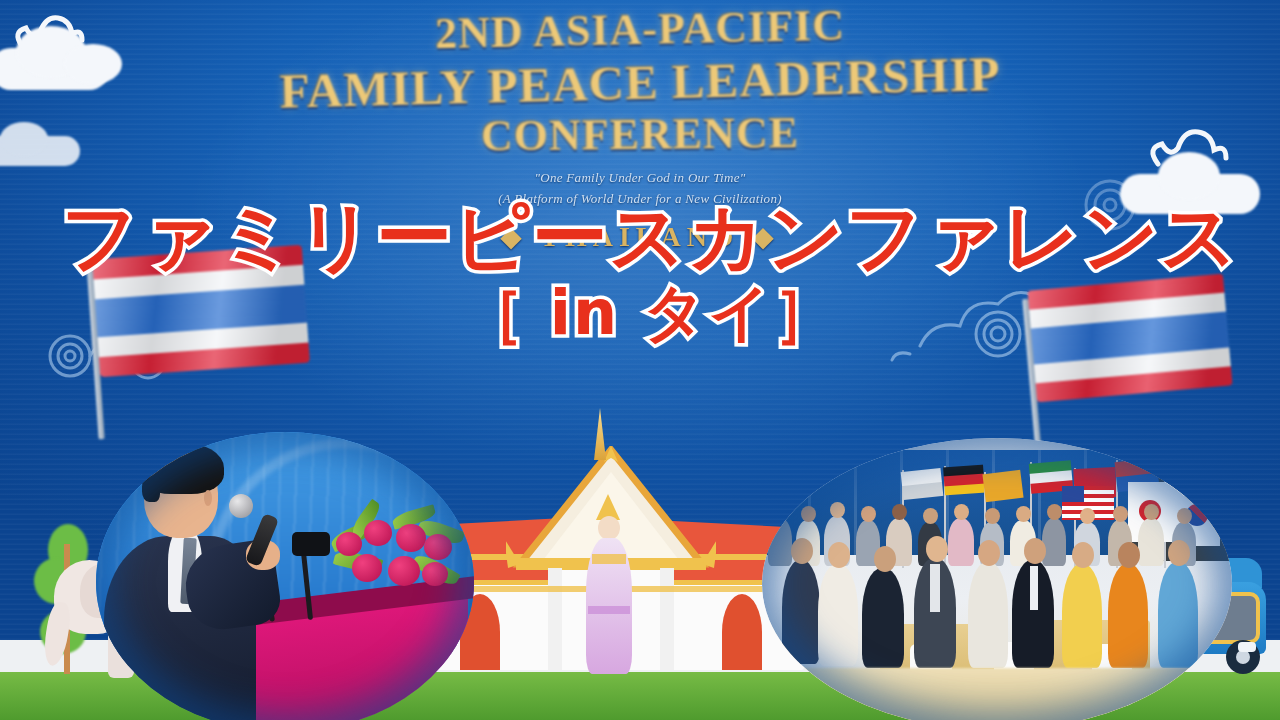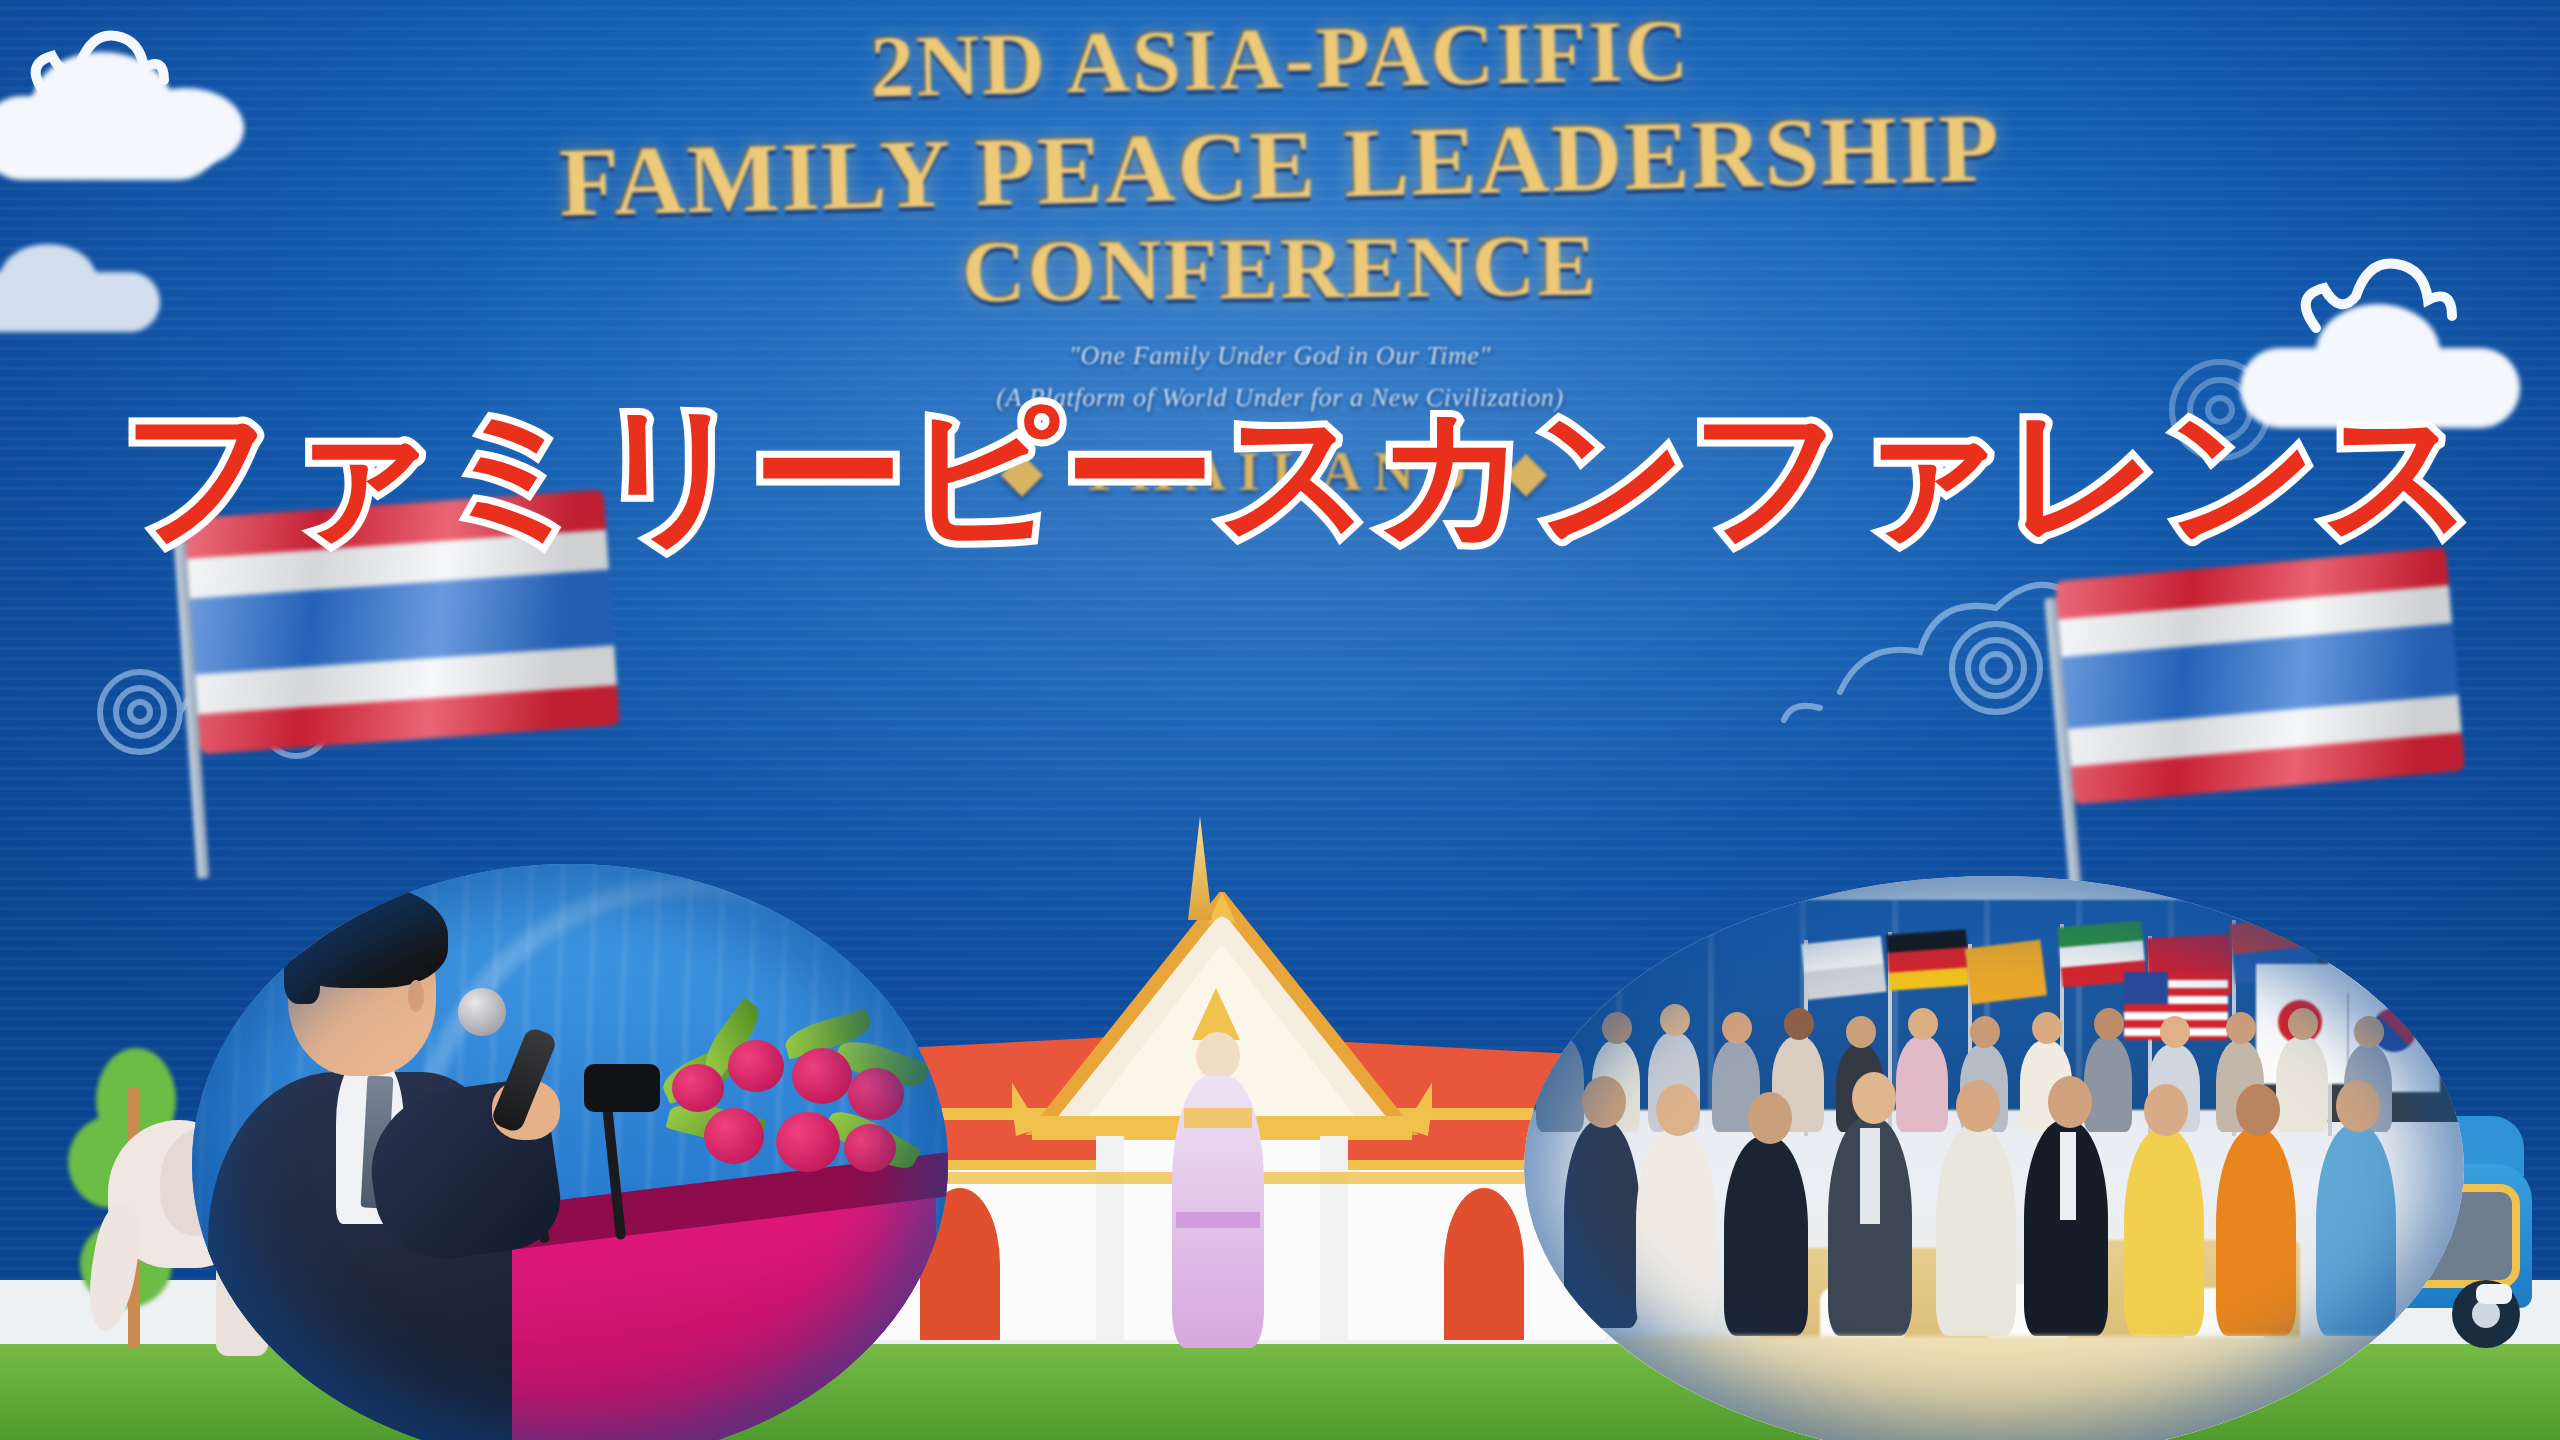--- a/index.html
+++ b/index.html
@@ -545,15 +545,16 @@
       <div class="person" style="left:396px;top:28px;width:40px;height:106px;background:#61a7d6;"></div>
       <div class="phead" style="left:406px;top:6px;width:22px;height:26px;background:#cfa480;"></div>
     </div>
 
     <div style="position:absolute;left:0;right:0;bottom:0;height:62px;
         background:linear-gradient(180deg,#efe0b8,#dcc68b);filter:blur(1px);"></div>
   </div>
 
   <div id="title-overlay">
     <div class="jp" id="jp-line1">ファミリーピースカンファレンス</div>
+    <div class="jp" id="jp-line2">［ in タイ］</div>
   </div>
 
 </div>
 
 </body></html>

